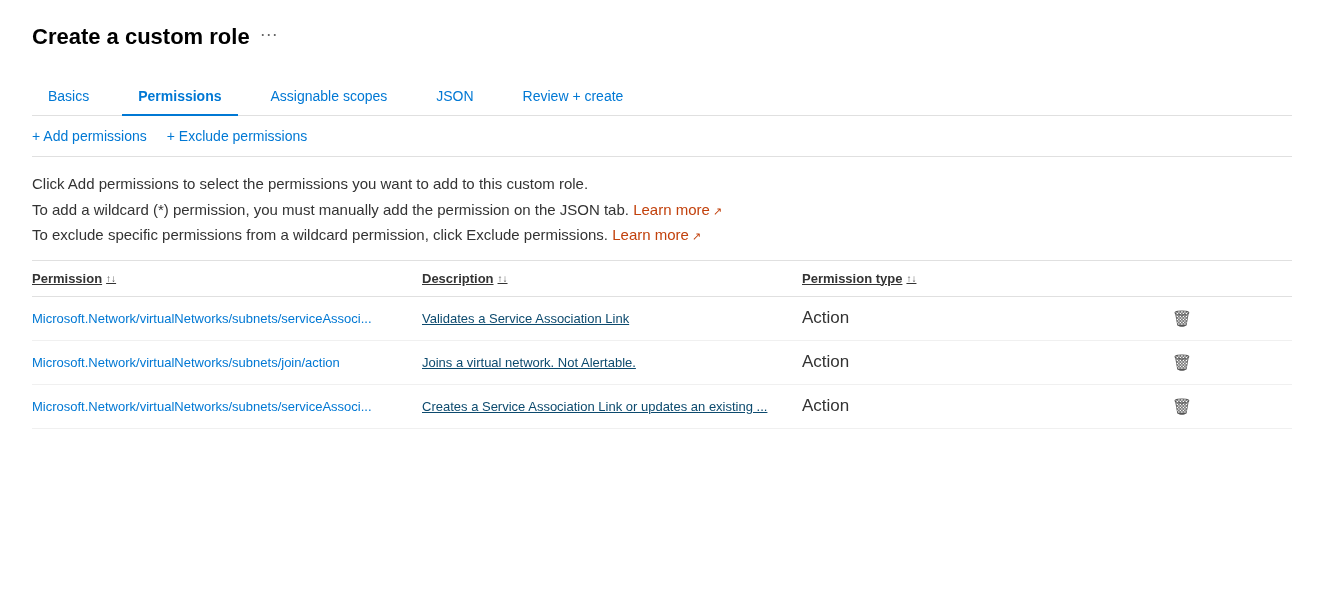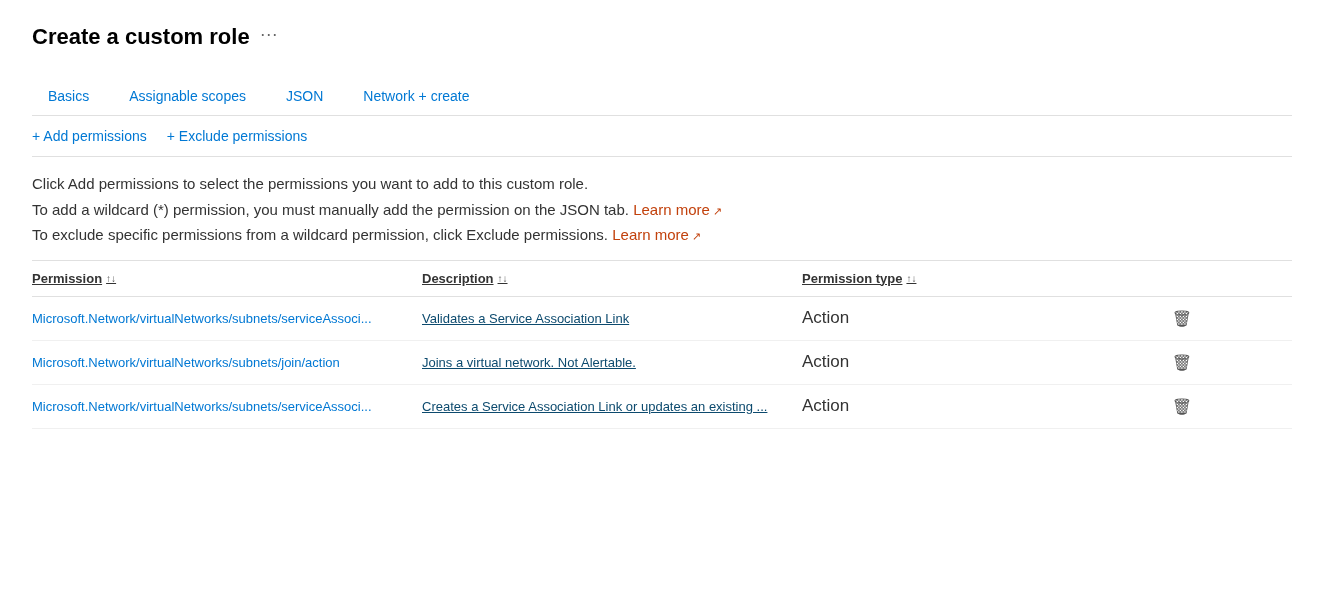--- a/index.html
+++ b/index.html
@@ -21,21 +21,21 @@
       font-weight: 600;
       color: #000;
     }
     .more-icon {
       color: #666;
       font-size: 18px;
       cursor: pointer;
     }
     .tabs {
       display: flex;
-      gap: 8px;
+      gap: 17px;
       border-bottom: 1px solid #e0e0e0;
       margin-bottom: 0;
     }
     .tab {
       padding: 10px 16px;
       cursor: pointer;
       color: #0078d4;
       font-size: 14px;
       text-decoration: none;
       border-bottom: 2px solid transparent;
@@ -151,23 +151,24 @@
 </head>
 <body>
 
 <div class="page-title-row">
   <h1 class="page-title">Create a custom role</h1>
   <span class="more-icon">···</span>
 </div>
 
 <nav class="tabs">
   <a class="tab">Basics</a>
+  <a class="tab active">Permissions</a>
   <a class="tab">Assignable scopes</a>
   <a class="tab">JSON</a>
-  <a class="tab">Network + create</a>
+  <a class="tab">Review + create</a>
 </nav>
 
 <div class="toolbar">
   <button class="toolbar-btn">
     <span>+ Add permissions</span>
   </button>
   <button class="toolbar-btn">
     <span>+ Exclude permissions</span>
   </button>
 </div>

